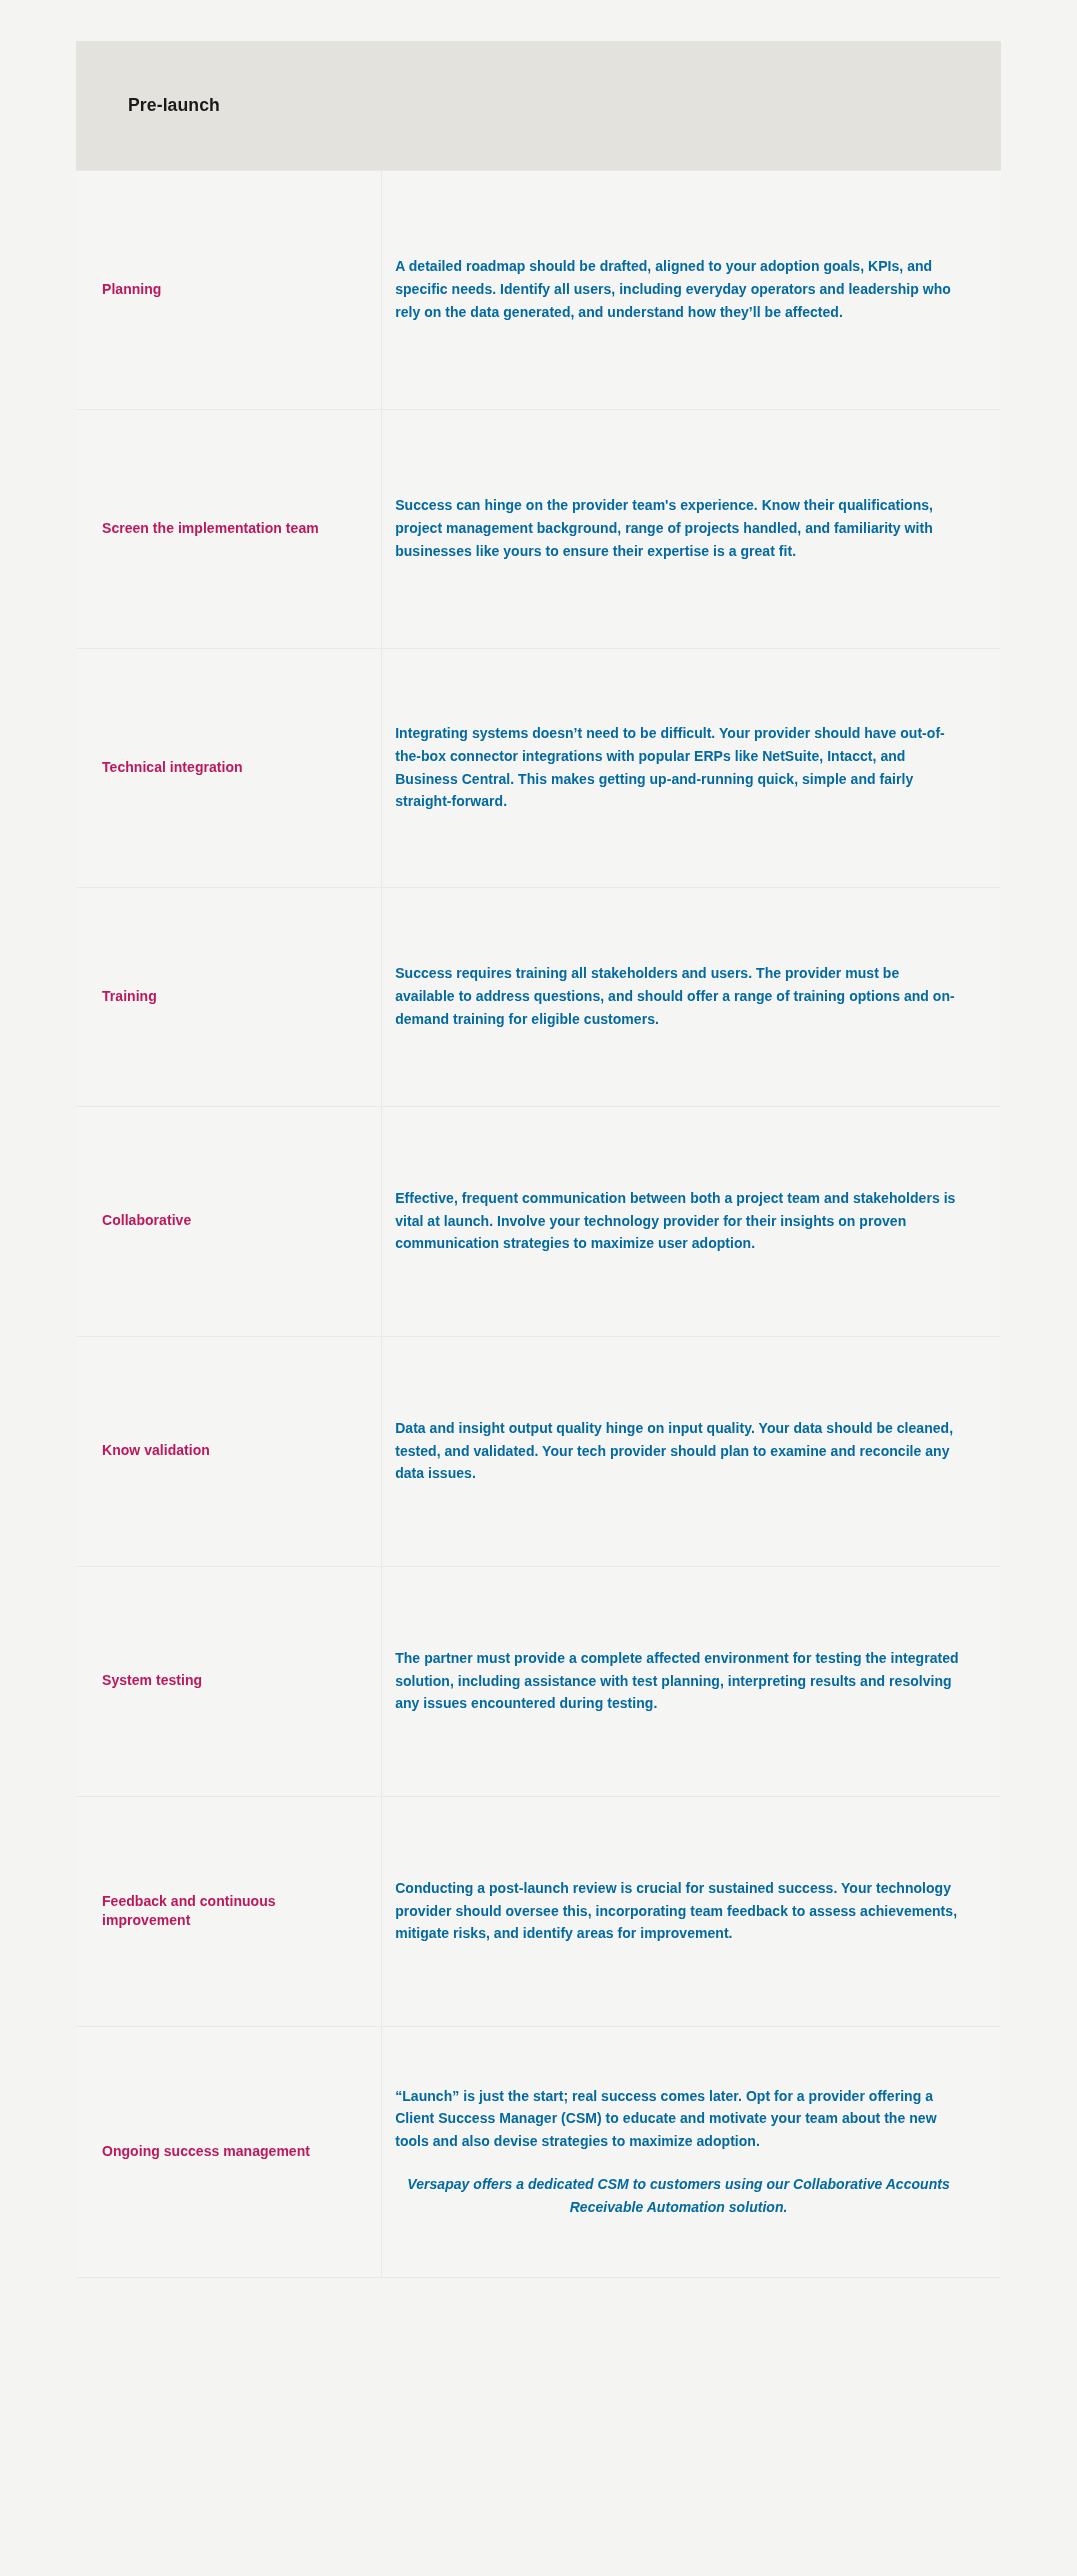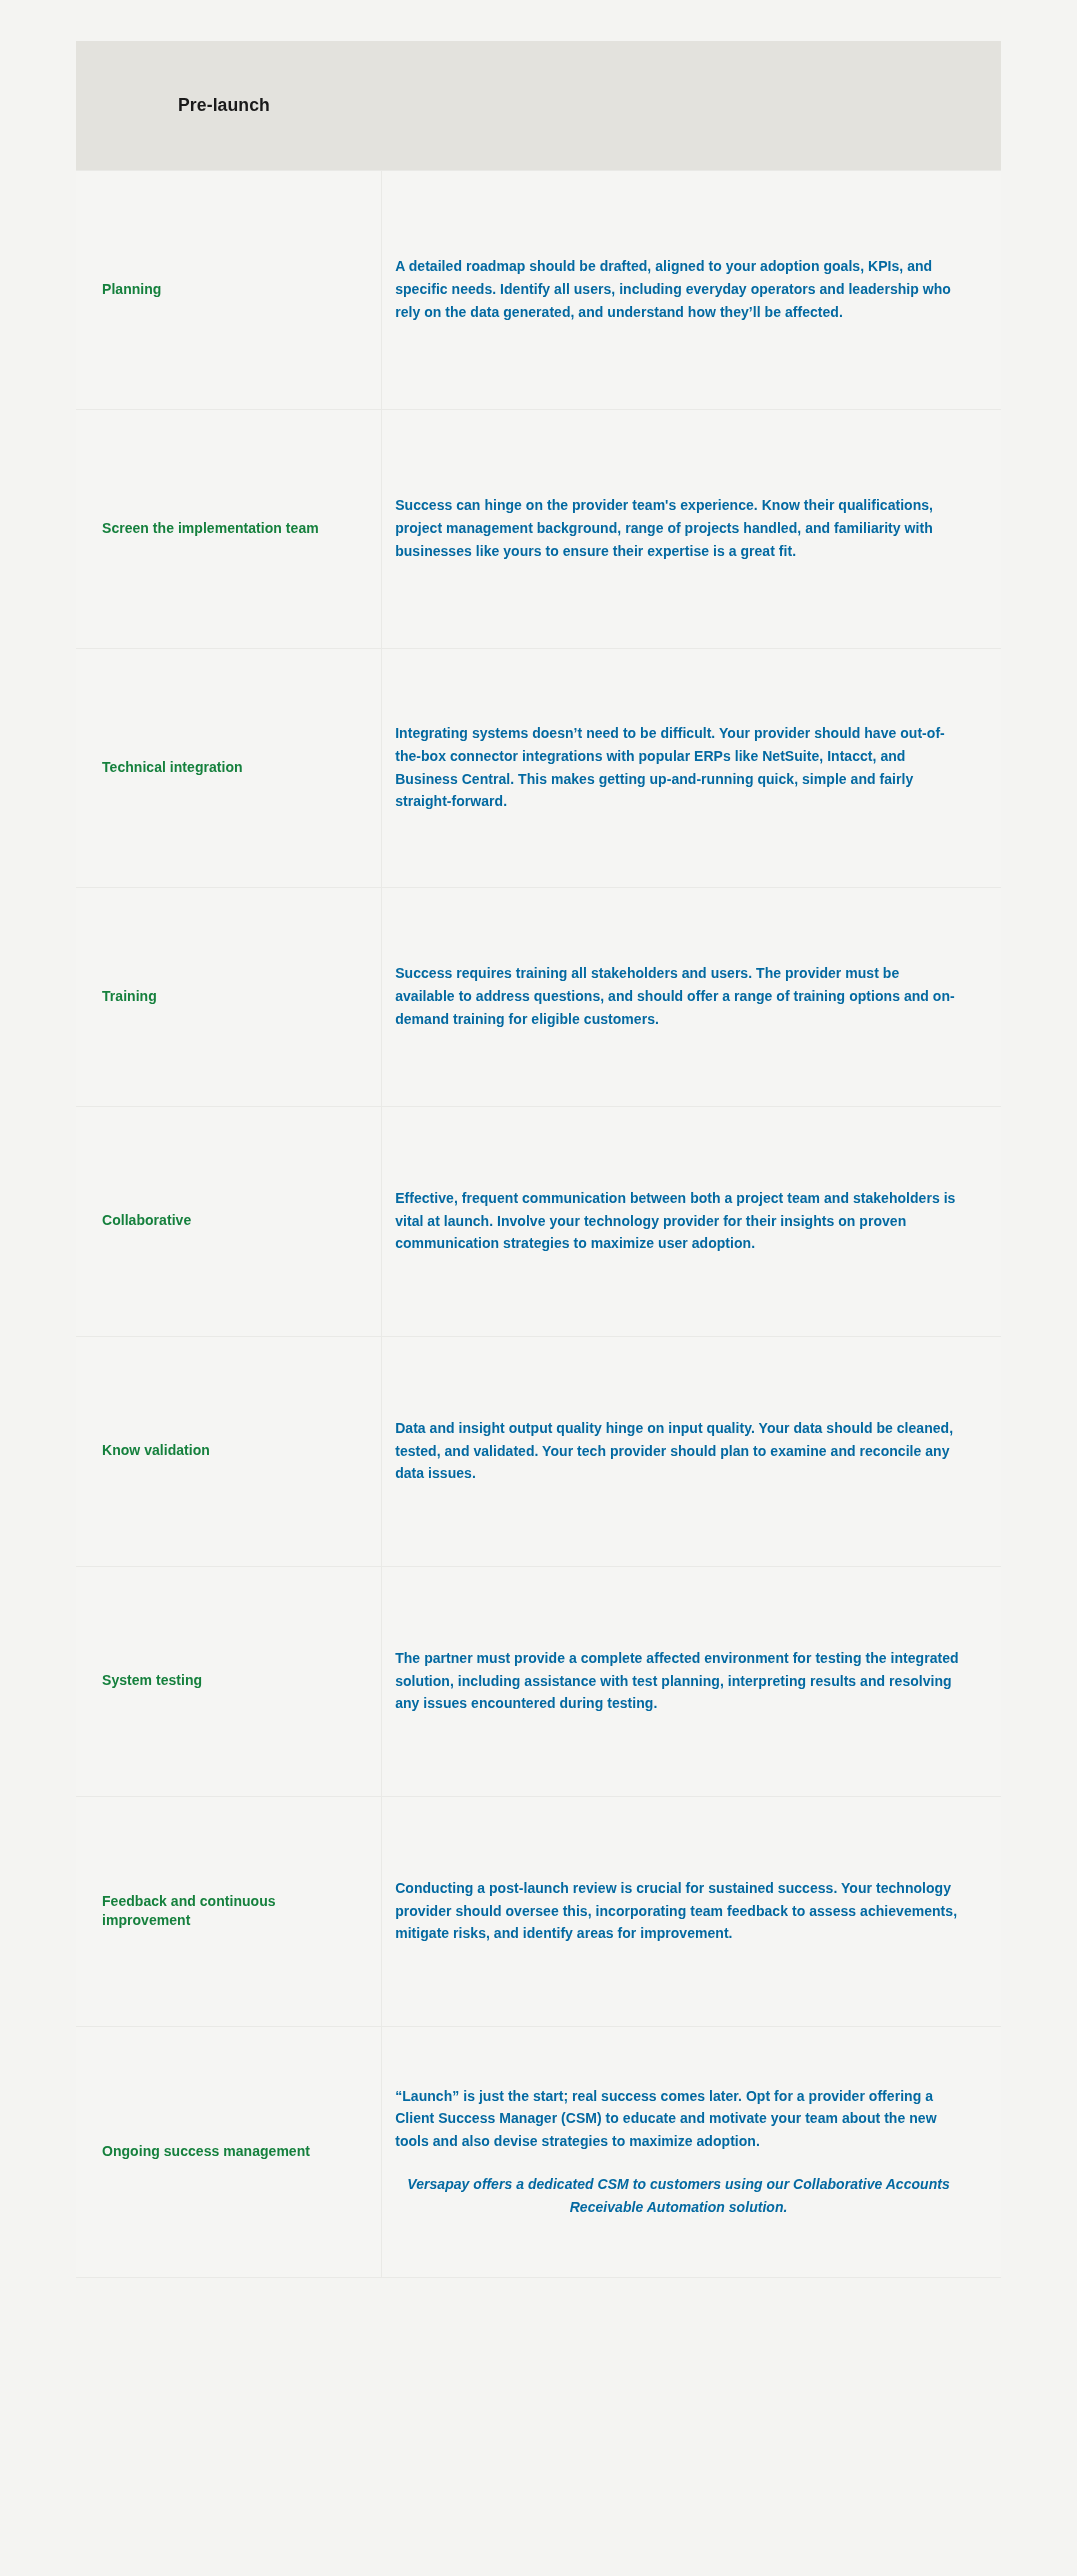--- a/index.html
+++ b/index.html
@@ -39,21 +39,21 @@
     height: 129px;
     padding: 0;
     vertical-align: middle;
   }
 
   .section-title {
     font-size: 17.6px;
     font-weight: 700;
     color: #1a1a1a;
     letter-spacing: 0.1px;
-    padding-left: 102px;
+    padding-left: 52px;
     line-height: 1.2;
   }
 
   
   tr.item-row > td {
     background: #f5f5f3;
     border-top: 0.9px solid #e9e9e6;
     border-bottom: 0.9px solid #e9e9e6;
     vertical-align: middle;
     padding: 0;
@@ -64,21 +64,21 @@
     padding: 22px 26px 22px 26px;
   }
 
   tr.item-row > td.cell-desc {
     padding: 22px 39px 22px 13.7px;
   }
 
   .item-label {
     font-size: 14px;
     font-weight: 700;
-    color: #15803d;
+    color: #be185d;
     line-height: 1.38;
     letter-spacing: 0.04px;
   }
 
   .item-desc {
     font-size: 14px;
     font-weight: 700;
     color: #0369a1;
     line-height: 1.62;
     letter-spacing: 0.04px;

